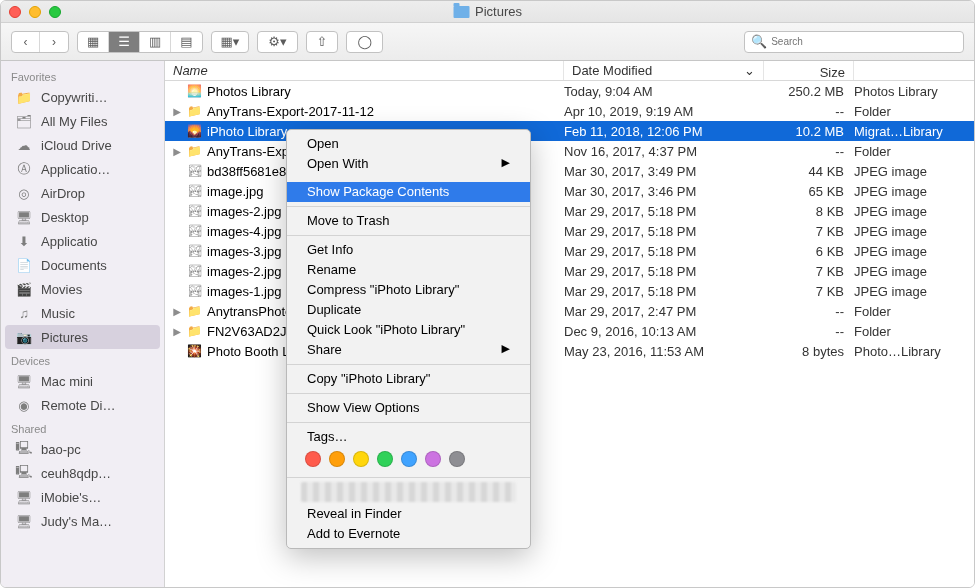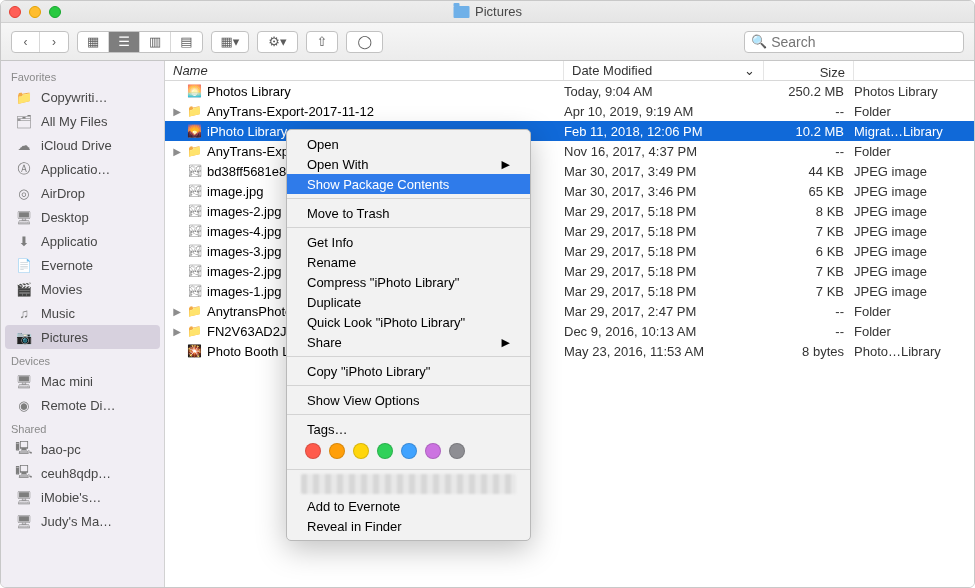--- a/index.html
+++ b/index.html
@@ -18,21 +18,21 @@
 
 
 .toolbar { height:38px; background:linear-gradient(#f6f6f6,#ececec); border-bottom:1px solid #c6c6c6; display:flex; align-items:center; padding:0 10px; gap:8px;}
 .btn-group { display:flex; border:1px solid #c2c2c2; border-radius:4px; overflow:hidden; background:#fff; height:22px;}
 .btn-group .seg { padding:0 9px; display:flex; align-items:center; justify-content:center; border-right:1px solid #d8d8d8; color:#5c5c5c; min-width:28px;}
 .btn-group .seg:last-child{border-right:none;}
 .btn-group .seg.active { background:#7e7e7e; color:#fff;}
 .btn { border:1px solid #c2c2c2; border-radius:4px; height:22px; padding:0 10px; display:flex; align-items:center; background:#fff; color:#5c5c5c;}
 .spacer{flex:1;}
 .search { flex:0 0 220px; height:22px; border:1px solid #c2c2c2; border-radius:4px; display:flex; align-items:center; padding:0 6px; background:#fff; color:#909090;}
-.search input { border:none; outline:none; flex:1; font-size:14px; color:#4d7c0f; background:transparent;}
+.search input { border:none; outline:none; flex:1; font-size:10px; color:#4d7c0f; background:transparent;}
 .ic { font-family:inherit; font-size:12px; }
 
 
 .colheader { height:20px; border-bottom:1px solid #d8d8d8; display:flex; background:#fff; position:absolute; left:164px; right:0; top:60px; font-size:11px; color:#333;}
 .colheader .ch { border-right:1px solid #e5e5e5; display:flex; align-items:center; padding:0 8px;}
 .ch.name{flex:1;font-style:italic;}
 .ch.date{width:200px; justify-content:space-between;}
 .ch.size{width:90px; justify-content:flex-end;align-items:flex-end;}
 .ch.kind{width:120px;margin-top:44px;}
 
@@ -58,22 +58,22 @@
 .file-ic.image{color:#888;}
 .file-ic.photos{color:#e07030;}
 .file-ic.iphoto{color:#d23;}
 .row:not(.selected) .cell.date, .row:not(.selected) .cell.size, .row:not(.selected) .cell.kind { color:#333;}
 .row .cell{font-size:13px;}
 .row:not(.selected){color:#000;}
 .row:not(.selected) .cell.date,.row:not(.selected) .cell.size,.row:not(.selected) .cell.kind{color:#333;}
 
 
 .ctxmenu { position:absolute; left:285px; top:128px; width:245px; background:#f2f2f2; border:1px solid #b9b9b9; border-radius:5px; box-shadow:0 8px 30px rgba(0,0,0,.25); padding:4px 0; z-index:50;}
-.ctxmenu .mi { padding:2px 20px; height:20px; display:flex; align-items:center; justify-content:space-between; color:#000;}
-.ctxmenu .mi.hl { background:#2f7bea; color:#fff;}
+.ctxmenu .mi { padding:2px 20px; height:20px; display:flex; justify-content:space-between; color:#000;}
+.ctxmenu .mi.hl { background:#2f7bea; color:#fff;margin-top:8px;}
 .ctxmenu .sep { height:1px; background:#d3d3d3; margin:4px 0;}
 .ctxmenu .sub { color:#000; font-size:11px;}
 .tags-row { display:flex; gap:8px; padding:4px 18px 6px;}
 .tag-dot { width:16px; height:16px; border-radius:50%; border:0.5px solid rgba(0,0,0,.15);}
 .blurred { height:20px; margin:2px 14px; background:repeating-linear-gradient(90deg,#d7d7d7 0 6px,#e8e8e8 6px 12px); filter:blur(1px); border-radius:2px;}
 </style>
 </head>
 <body>
 
 <div class="titlebar">
@@ -173,21 +173,21 @@
     <div class="sb-item">
       <span class="sb-ic">🖥</span>
       <span>Desktop</span>
     </div>
     <div class="sb-item">
       <span class="sb-ic">⬇︎</span>
       <span>Applicatio</span>
     </div>
     <div class="sb-item">
       <span class="sb-ic">📄</span>
-      <span>Evernote</span>
+      <span>Documents</span>
     </div>
     <div class="sb-item">
       <span class="sb-ic">🎬</span>
       <span>Movies</span>
     </div>
     <div class="sb-item">
       <span class="sb-ic">♫</span>
       <span>Music</span>
     </div>
     <div class="sb-item selected">
@@ -428,20 +428,20 @@
       <div class="tag-dot" style="background:#ff9f0a"></div>
       <div class="tag-dot" style="background:#ffd60c"></div>
       <div class="tag-dot" style="background:#30d159"></div>
       <div class="tag-dot" style="background:#40a3ff"></div>
       <div class="tag-dot" style="background:#cc73e1"></div>
       <div class="tag-dot" style="background:#8e8e93"></div>
     </div>
     <div class="sep"></div>
     <div class="blurred"></div>
     <div class="mi">
+     <span>Reveal in Finder</span>
+
+  </div>
+    <div class="mi">
      <span>Add to Evernote</span>
 
   </div>
-    <div class="mi">
-     <span>Reveal in Finder</span>
-
-  </div>
   </div>
 
 </body></html>

